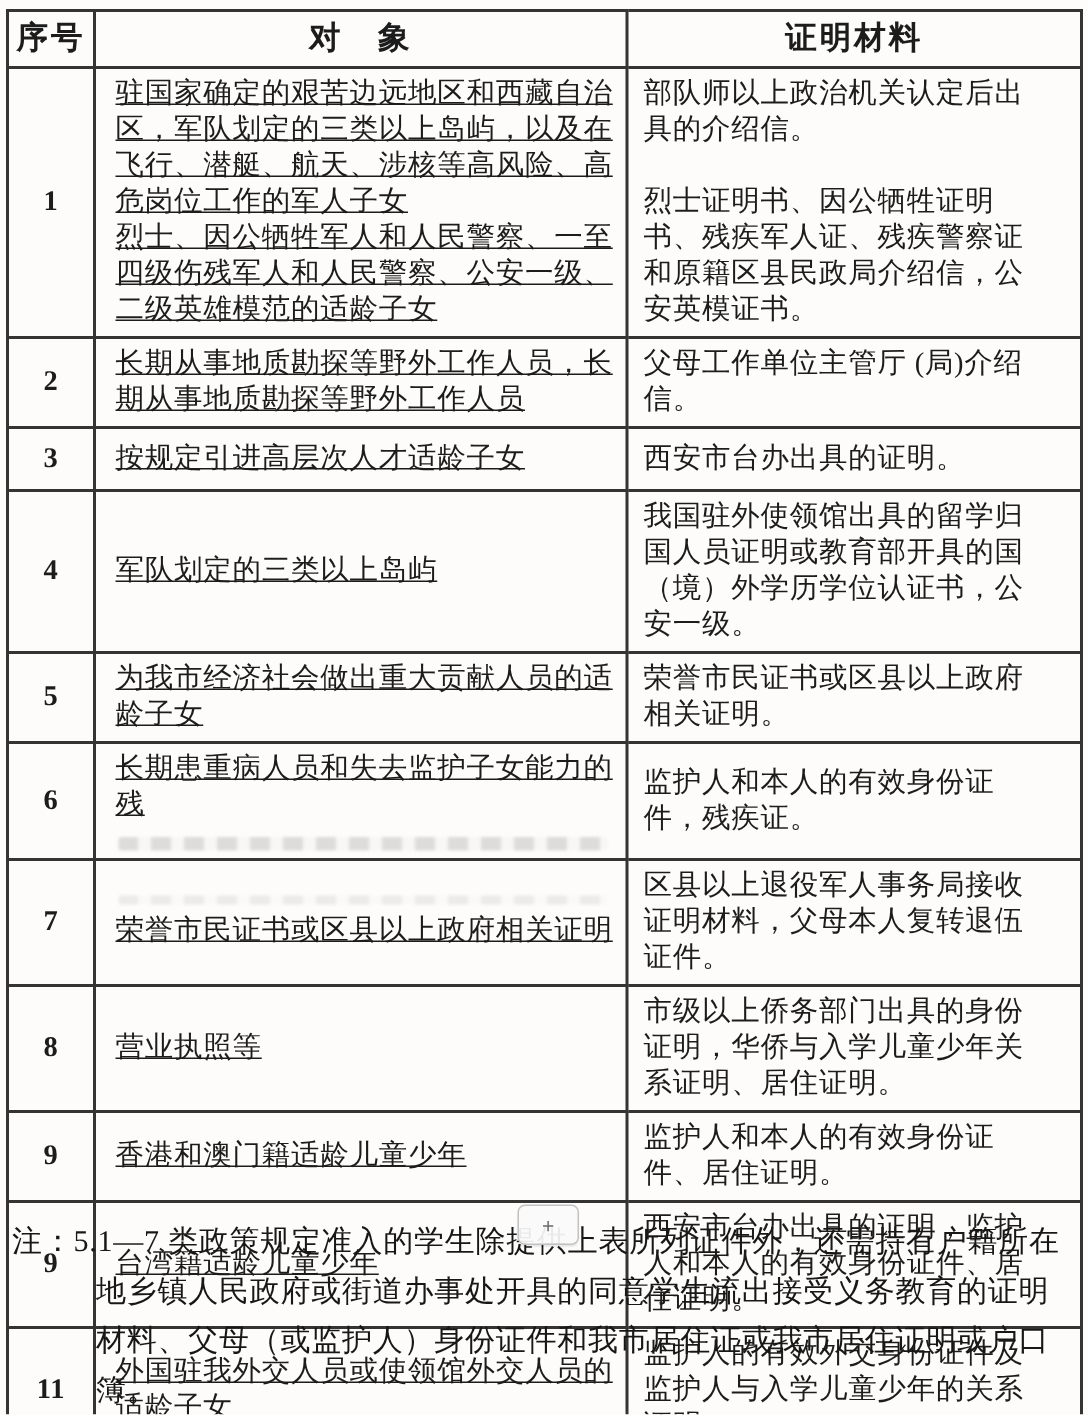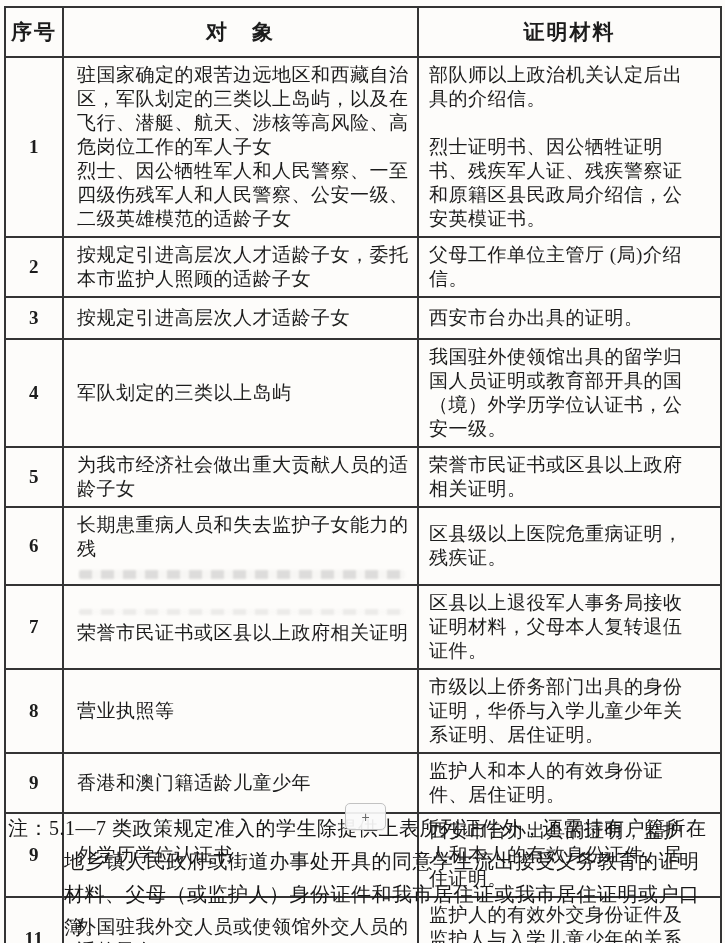--- a/index.html
+++ b/index.html
@@ -33,29 +33,29 @@
     font-size: 19px;
     letter-spacing: 0.5px;
     line-height: 24px;
     color: #1c1c1c;
   }
   table.doc-table th {
     font-family: "Liberation Sans", "DejaVu Sans", sans-serif;
     font-weight: bold;
     font-size: 21px;
     text-align: center;
-    height: 50px;
+    height: 38px;
     letter-spacing: 2px;
   }
   td.no-cell {
     text-align: center;
     font-weight: bold;
     font-size: 19px;
   }
-  td.subject-cell { padding: 5px 8px 5px 13px; }
+  td.subject-cell { padding: 5px 8px 5px 13px; text-decoration: underline; }
   td.proof-cell  { padding: 5px 22px 5px 10px; }
   .prewrap { white-space: pre-line; }
   .ghost-line {
     height: 9px;
     margin: 9px 4px 0 2px;
     background: repeating-linear-gradient(90deg,
       rgba(110,110,110,0.22) 0 13px, rgba(110,110,110,0.04) 13px 22px);
     filter: blur(1.2px);
     border-radius: 2px;
   }
@@ -121,21 +121,21 @@
           </td>
         <td class="proof-cell">
             <div class="prewrap">部队师以上政治机关认定后出具的介绍信。
 
 烈士证明书、因公牺牲证明书、残疾军人证、残疾警察证和原籍区县民政局介绍信，公安英模证书。</div>
           </td>
       </tr>
       <tr style="height:56px">
         <td class="no-cell">2</td>
         <td class="subject-cell">
-            <div class="prewrap">按规定引进高层次人才适龄子女，委托本市监护人照顾的适龄子女</div>
+            <div class="prewrap">长期从事地质勘探等野外工作人员，长期从事地质勘探等野外工作人员</div>
           </td>
         <td class="proof-cell">
             <div class="prewrap">父母工作单位主管厅 (局)介绍信。</div>
           </td>
       </tr>
       <tr style="height:42px">
         <td class="no-cell">3</td>
         <td class="subject-cell">
             <div class="prewrap">按规定引进高层次人才适龄子女</div>
           </td>
@@ -161,21 +161,21 @@
             <div class="prewrap">荣誉市民证书或区县以上政府相关证明。</div>
           </td>
       </tr>
       <tr style="height:64px">
         <td class="no-cell">6</td>
         <td class="subject-cell">
           <div class="prewrap">长期患重病人员和失去监护子女能力的残</div>
           <div class="ghost-line"></div>
         </td>
         <td class="proof-cell">
-            <div class="prewrap">区县级以上医院危重病证明，残疾证。</div>
+            <div class="prewrap">监护人和本人的有效身份证件，残疾证。</div>
           </td>
       </tr>
       <tr style="height:58px">
         <td class="no-cell">7</td>
         <td class="subject-cell">
           <div class="ghost-line light"></div>
           <div class="prewrap">荣誉市民证书或区县以上政府相关证明</div>
         </td>
         <td class="proof-cell">
             <div class="prewrap">区县以上退役军人事务局接收证明材料，父母本人复转退伍证件。</div>
@@ -195,21 +195,21 @@
         <td class="subject-cell">
             <div class="prewrap">香港和澳门籍适龄儿童少年</div>
           </td>
         <td class="proof-cell">
             <div class="prewrap">监护人和本人的有效身份证件、居住证明。</div>
           </td>
       </tr>
       <tr style="height:58px">
         <td class="no-cell">9</td>
         <td class="subject-cell">
-            <div class="prewrap">外学历学位认证书</div>
+            <div class="prewrap">台湾籍适龄儿童少年</div>
           </td>
         <td class="proof-cell">
             <div class="prewrap">西安市台办出具的证明，监护人和本人的有效身份证件、居住证明。</div>
           </td>
       </tr>
       <tr style="height:54px">
         <td class="no-cell">11</td>
         <td class="subject-cell">
             <div class="prewrap">外国驻我外交人员或使领馆外交人员的适龄子女</div>
           </td>

